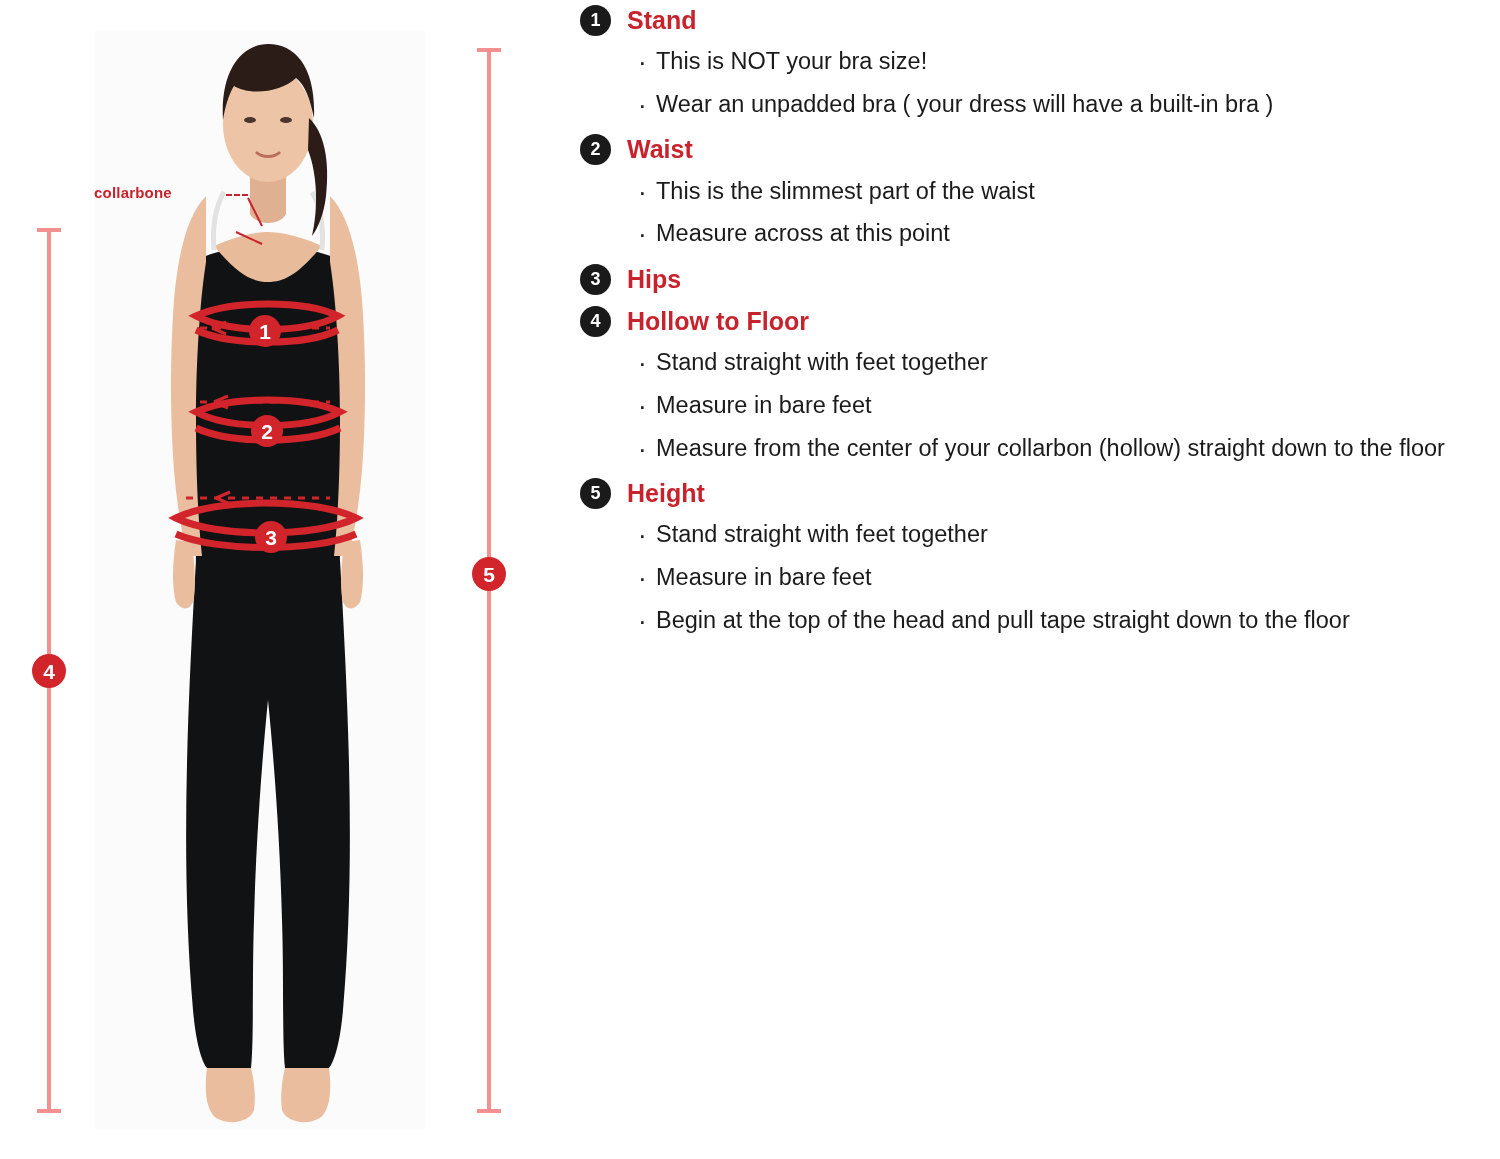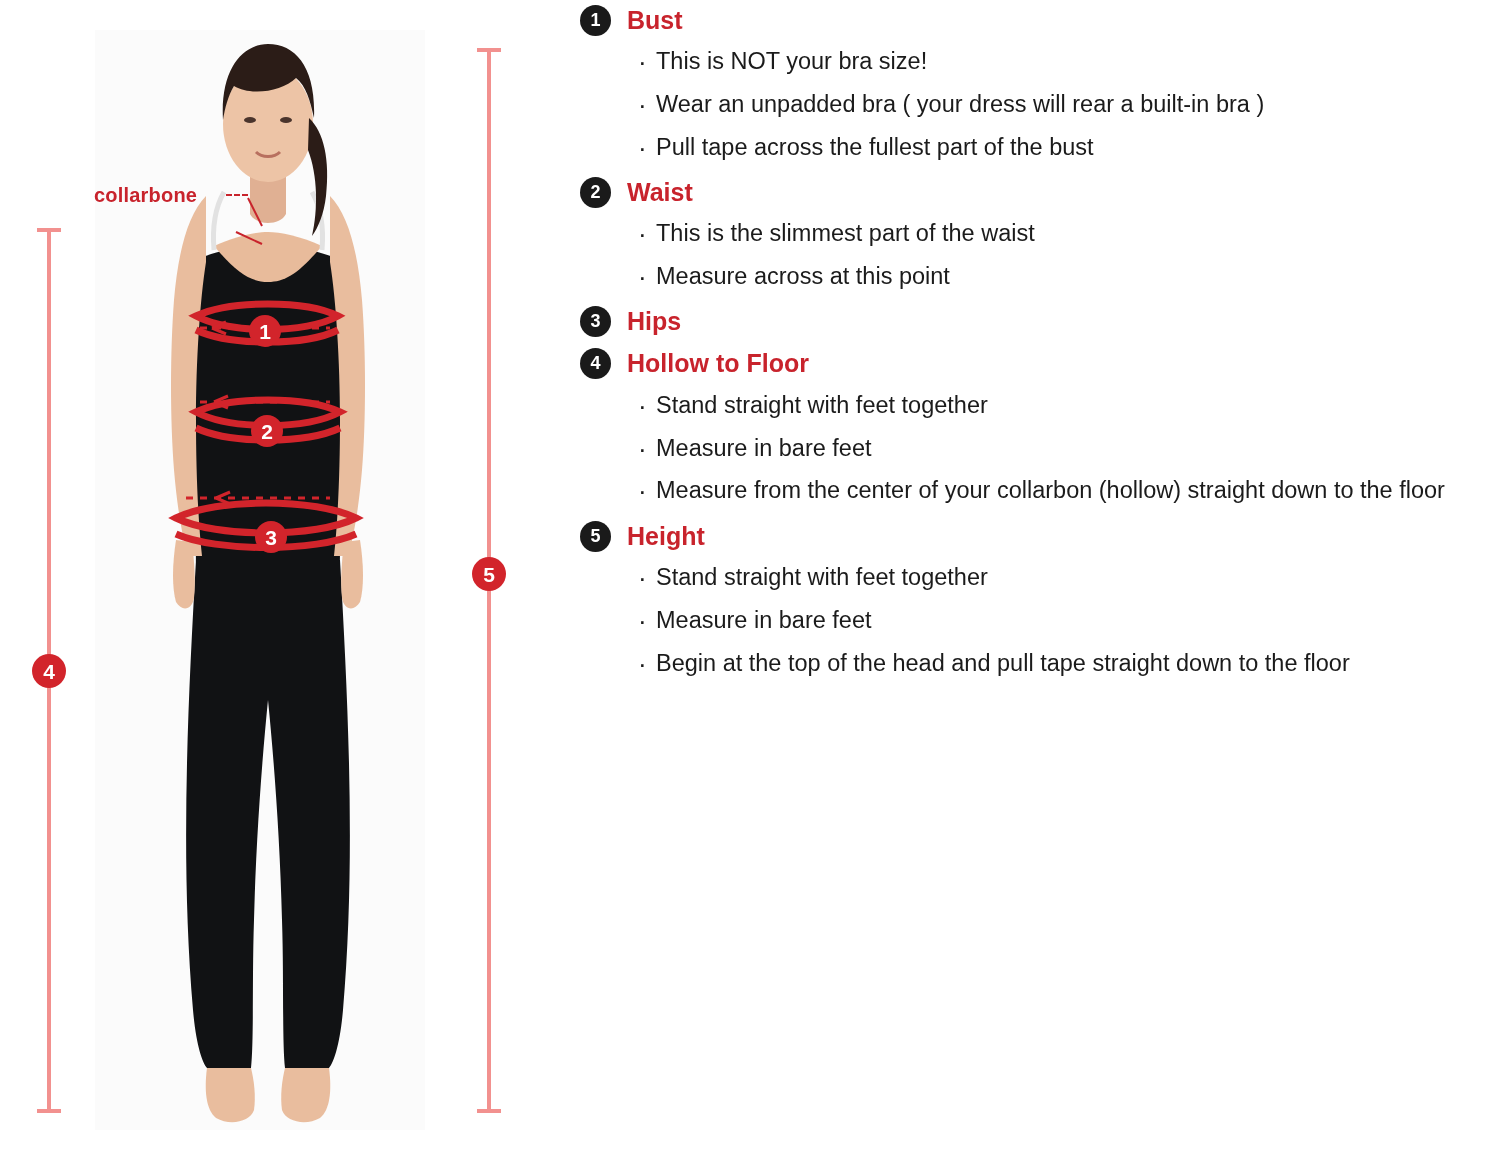--- a/index.html
+++ b/index.html
@@ -65,21 +65,21 @@
   .badge-4 { left: 32px; top: 654px; width: 34px; height: 34px; }
   .badge-5 { left: 472px; top: 557px; width: 34px; height: 34px; }
   .badge-on-body-1 { left: 249px; top: 315px; width: 32px; height: 32px; }
   .badge-on-body-2 { left: 251px; top: 415px; width: 32px; height: 32px; }
   .badge-on-body-3 { left: 255px; top: 521px; width: 32px; height: 32px; }
 
   .collarbone-label {
     position: absolute;
     left: 94px;
     top: 184px;
-    font-size: 20px;
+    font-size: 15px;
     font-weight: bold;
     color: #c8232c;
     letter-spacing: 0.2px;
   }
   .collarbone-dash {
     position: absolute;
     left: 226px;
     top: 194px;
     width: 22px;
     height: 2px;
@@ -223,26 +223,25 @@
 
     <div class="collarbone-label">collarbone</div>
     <div class="collarbone-dash"></div>
   </div>
 
   <div class="instructions">
 
     <div class="section">
       <div class="sec-head">
         <div class="sec-num">1</div>
-        <div class="sec-title">Bust</div>
+        <div class="sec-title">Stand</div>
       </div>
       <ul class="bullets">
         <li>This is NOT your bra size!</li>
-        <li>Wear an unpadded bra ( your dress will rear a built-in bra )</li>
-        <li>Pull tape across the fullest part of the bust</li>
+        <li>Wear an unpadded bra ( your dress will have a built-in bra )</li>
       </ul>
     </div>
 
     <div class="section">
       <div class="sec-head">
         <div class="sec-num">2</div>
         <div class="sec-title">Waist</div>
       </div>
       <ul class="bullets">
         <li>This is the slimmest part of the waist</li>

